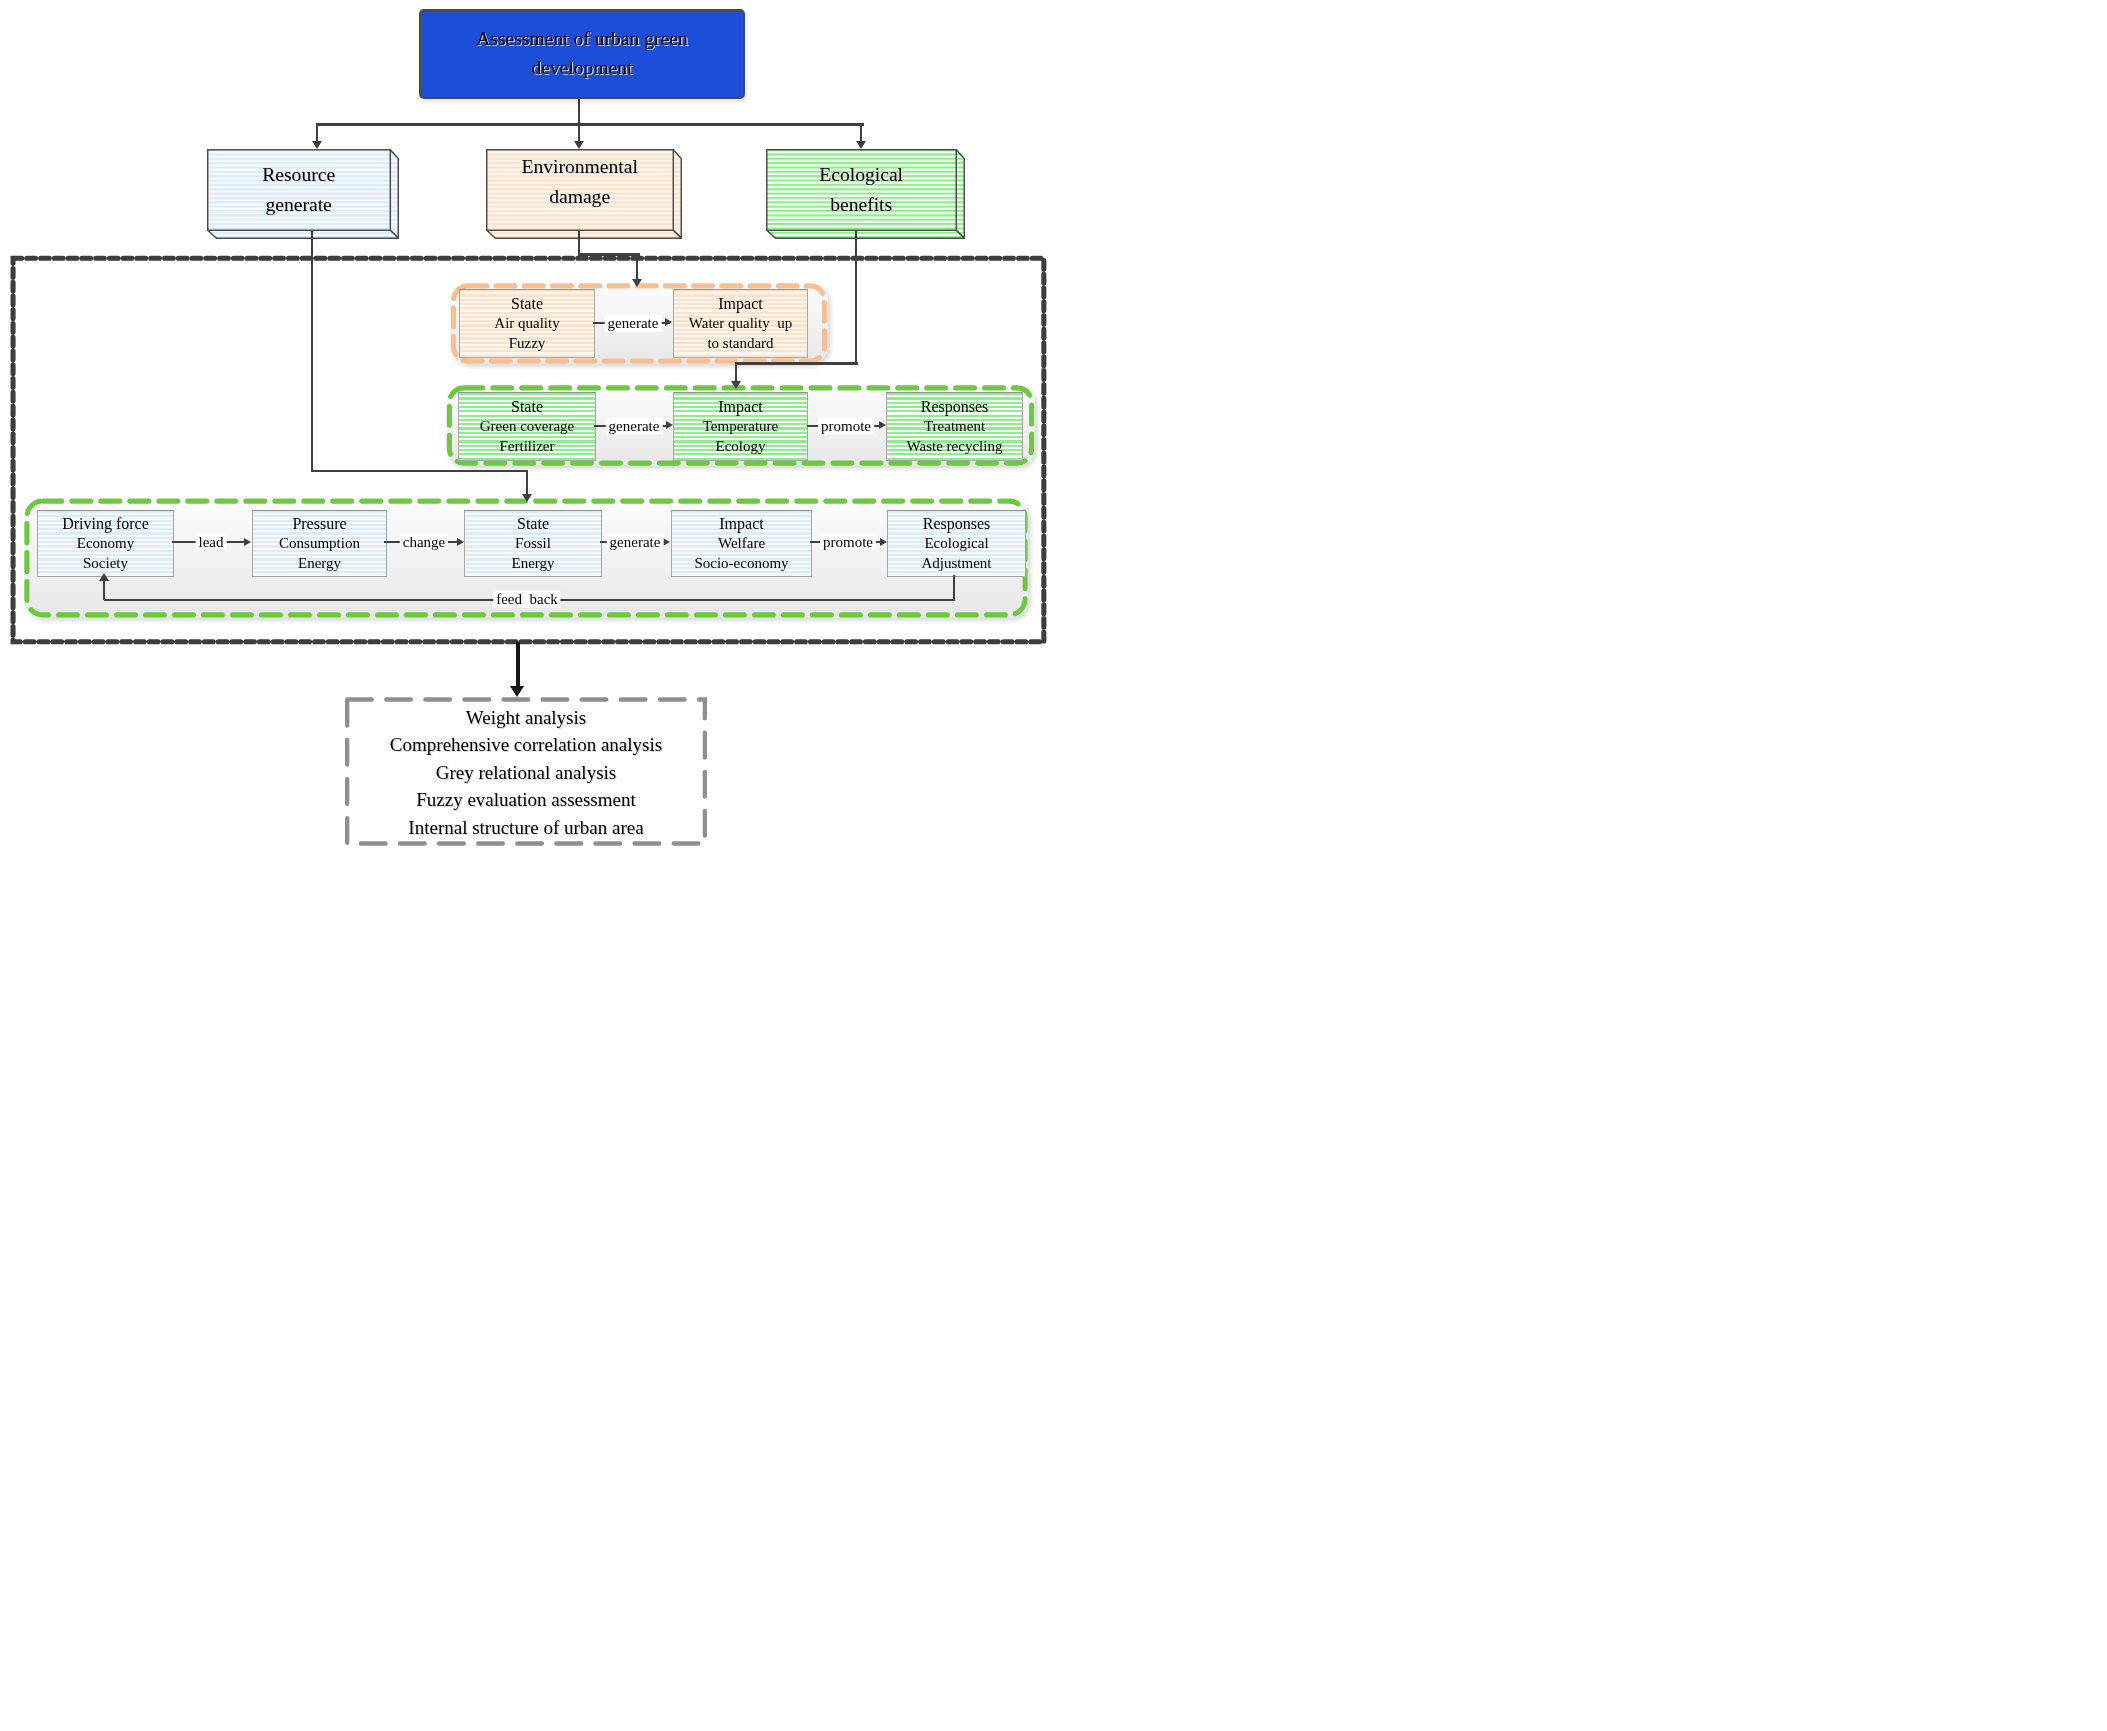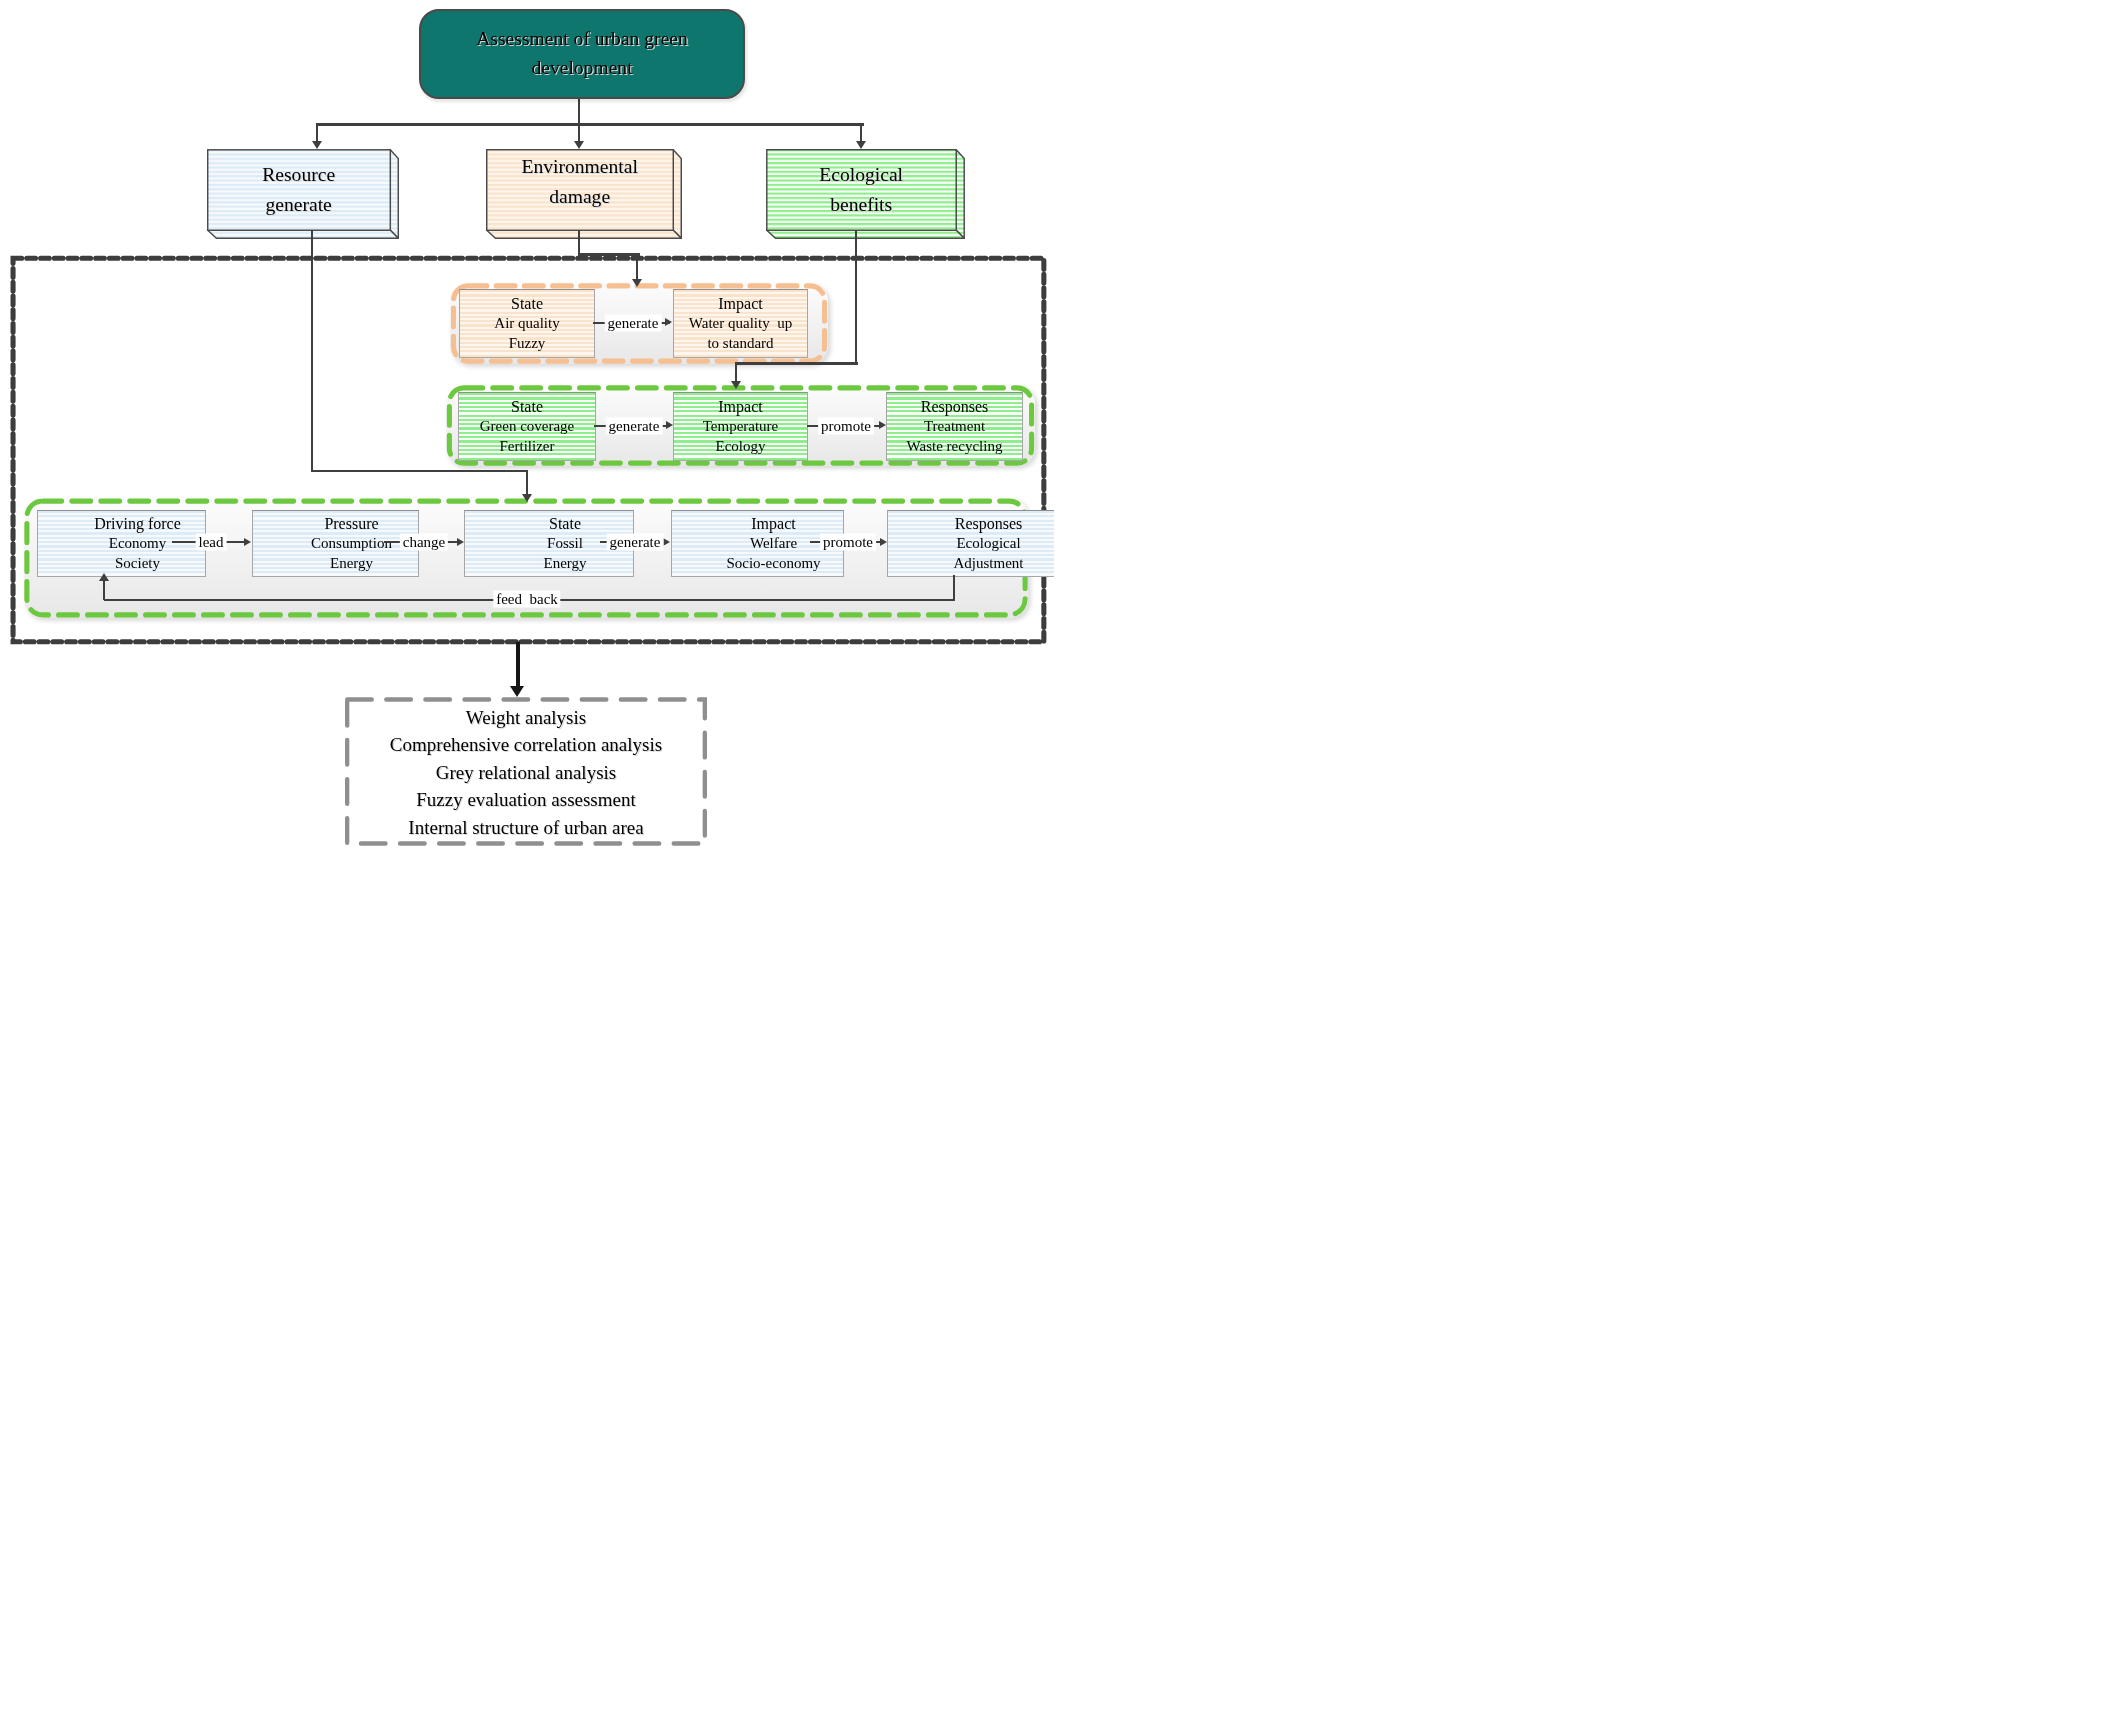--- a/index.html
+++ b/index.html
@@ -10,21 +10,21 @@
   }
   
   .line{position:absolute;background:var(--ln);}
   .arr-down{position:absolute;width:0;height:0;border-left:5px solid transparent;border-right:5px solid transparent;border-top:8px solid var(--ln);}
   .arr-up{position:absolute;width:0;height:0;border-left:5px solid transparent;border-right:5px solid transparent;border-bottom:8px solid var(--ln);}
   .arr-right{position:absolute;width:0;height:0;border-top:4.3px solid transparent;border-bottom:4.3px solid transparent;border-left:7.2px solid var(--ln);}
   .arr-down-big{position:absolute;width:0;height:0;border-left:7.2px solid transparent;border-right:7.2px solid transparent;border-top:11px solid #161616;}
   
   .title-box{
     position:absolute;left:419px;top:8.7px;width:322px;height:86px;
-    border:2.2px solid #4a4a4a;border-radius:20px;background:#0f766e;
+    border:2.2px solid #4a4a4a;border-radius:5px;background:#1d4ed8;
     display:flex;align-items:center;justify-content:center;text-align:center;
     box-shadow:1.4px 2.2px 2.9px rgba(0,0,0,.10);
   }
   .title-box .txt{width:246px;font-size:19.6px;line-height:1.45;text-shadow:1.1px 1.1px 0 #d9d9d9;}
   
   .box3d{position:absolute;}
   .box3d svg{position:absolute;left:0;top:0;}
   .box3d .lab{
     position:absolute;left:0;top:0;right:8.7px;bottom:8.7px;
     display:flex;align-items:center;justify-content:center;text-align:center;
@@ -34,21 +34,21 @@
   
   .zone{position:absolute;border-radius:19px;background:linear-gradient(180deg,#fcfcfc 0%,#f1f1f1 55%,#e7e7e7 100%);box-shadow:2.2px 2.9px 4.3px rgba(0,0,0,.14);}
   .zone svg{position:absolute;left:0;top:0;}
   
   .cell{
     position:absolute;border:1.4px solid #a6a6a6;border-top-color:#8f8f8f;
     display:flex;flex-direction:column;align-items:center;justify-content:center;
     text-align:center;font-size:15px;line-height:1.32;
   }
   .cell .hdr{font-weight:normal;font-size:16px;}
-  .tint-blue{background:repeating-linear-gradient(180deg,#dcebf5 0 2.2px,#f6fafd 2.2px 4.3px);padding-left:32px;}
+  .tint-blue{background:repeating-linear-gradient(180deg,#dcebf5 0 2.2px,#f6fafd 2.2px 4.3px);}
   .tint-peach{background:repeating-linear-gradient(180deg,#fae3cb 0 2.2px,#fdf6ee 2.2px 4.3px);}
   .tint-green{background:repeating-linear-gradient(180deg,#8fee8c 0 2.2px,#fbfffb 2.2px 4.3px);}
   
   .lbl{
     position:absolute;transform:translate(-50%,-50%);background:#fff;
     padding:0 2.9px;font-size:15px;z-index:6;white-space:pre;
   }
   
   .analysis{
     position:absolute;left:345px;top:697px;width:362px;height:149px;background:#fff;

